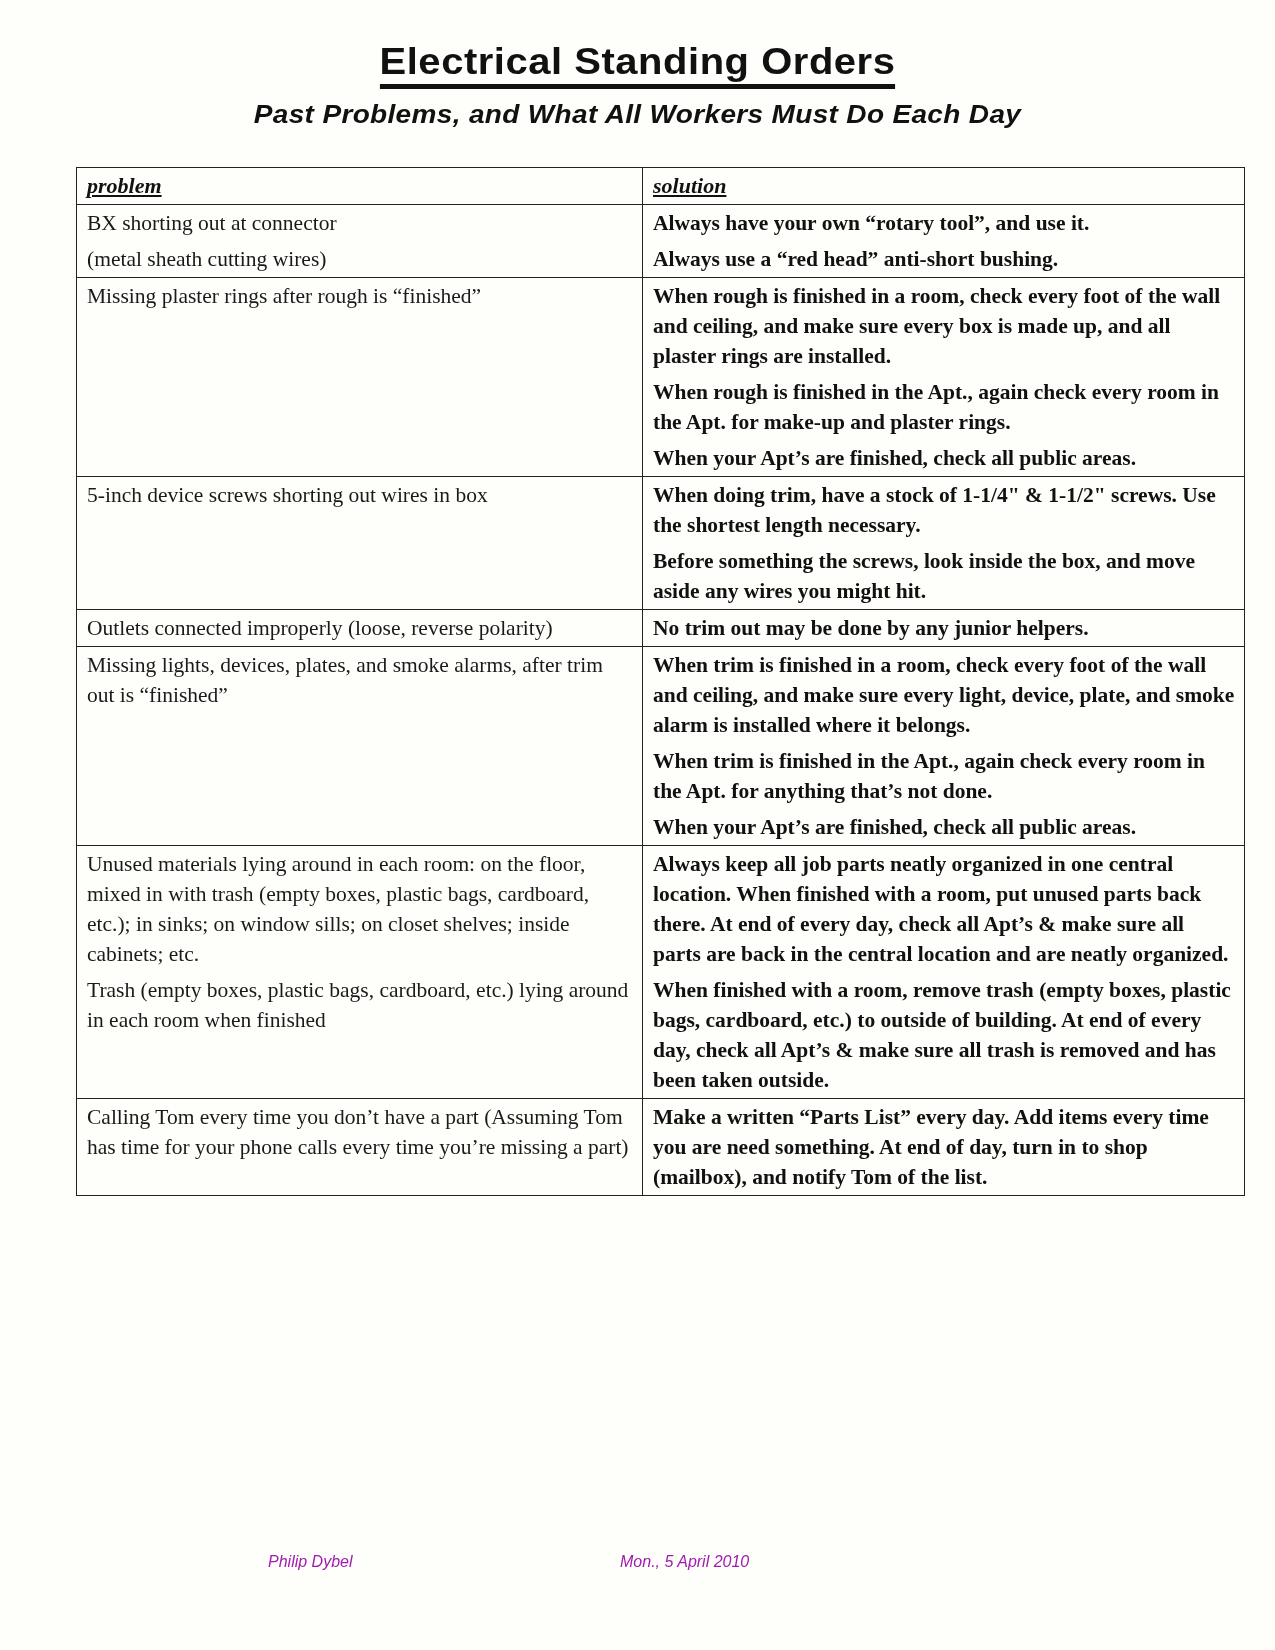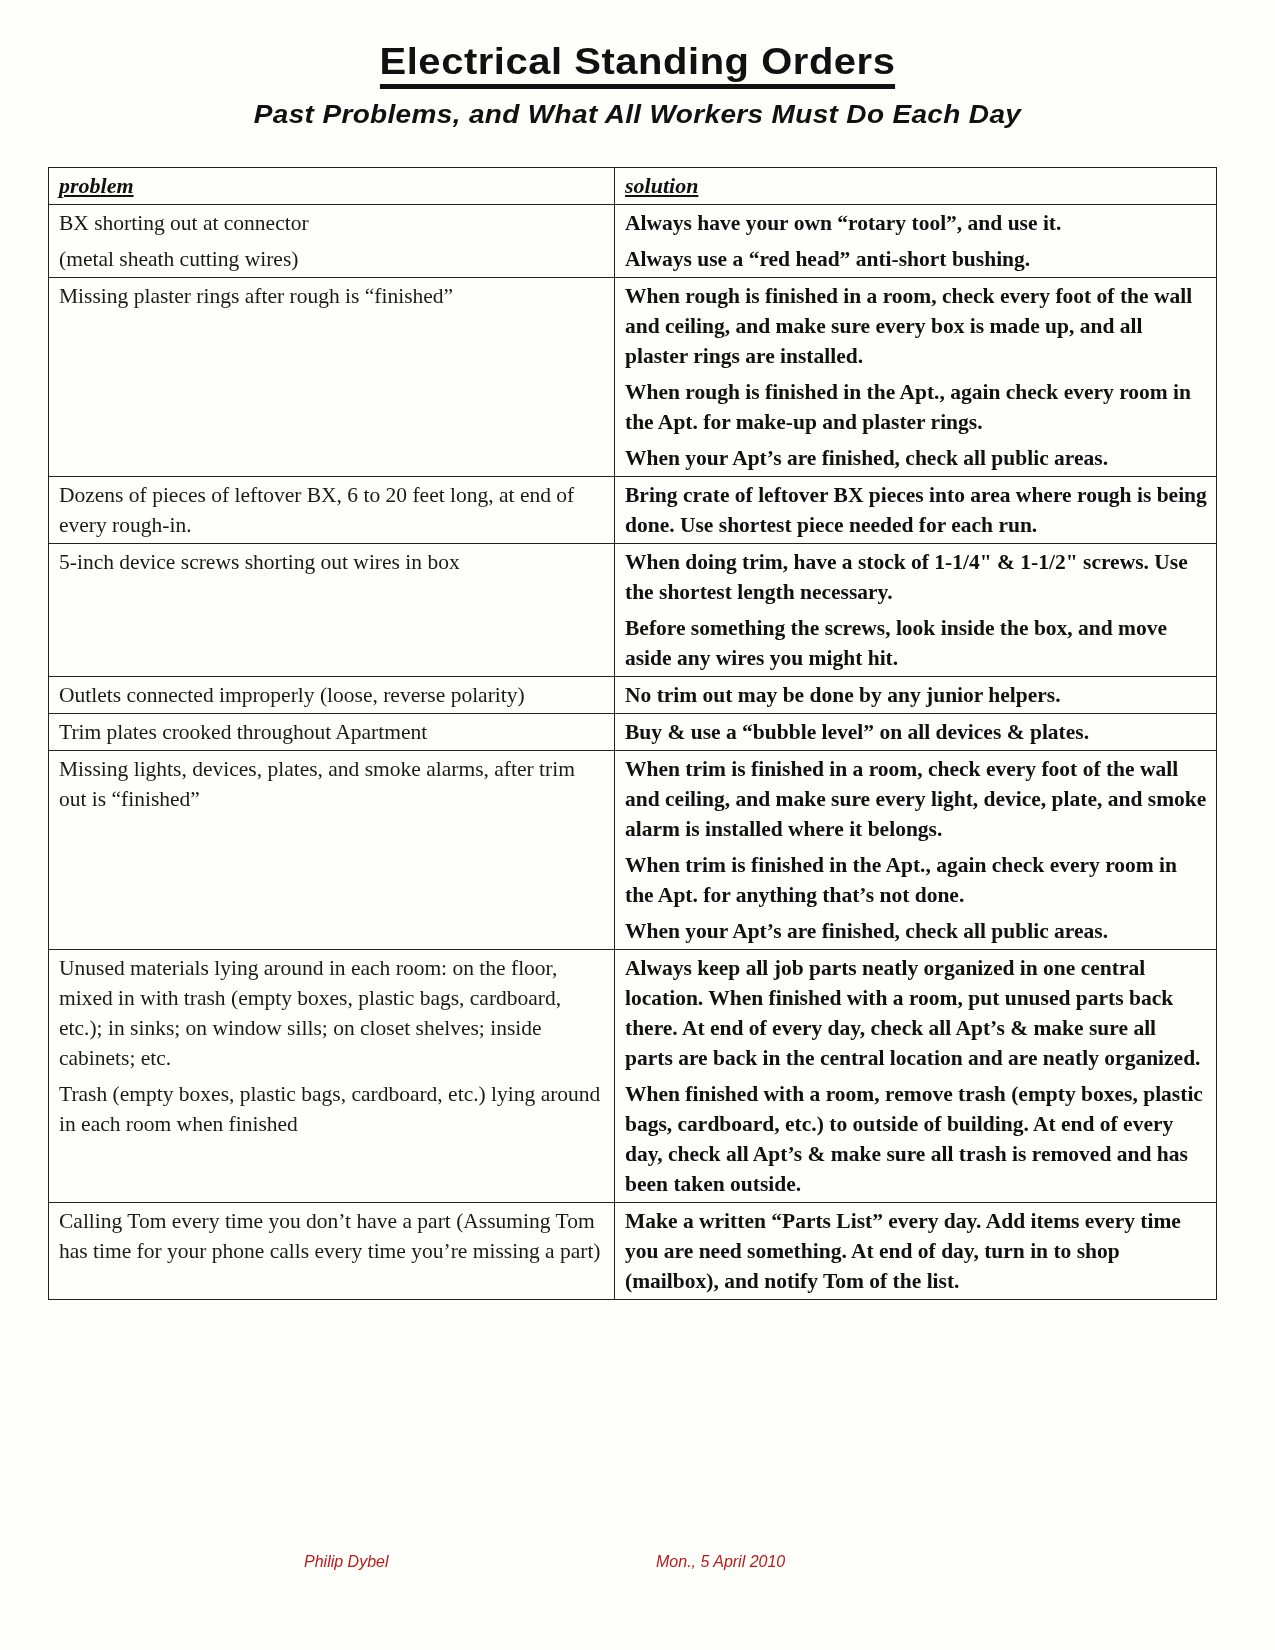--- a/index.html
+++ b/index.html
@@ -30,21 +30,21 @@
       position: absolute; left: 0; width: 1275px; top: 100px;
       text-align: center;
       font-family: "Liberation Sans", sans-serif;
       font-weight: bold; font-style: italic;
       font-size: 25px;
       letter-spacing: 0.3px;
       transform: scaleX(1.12);
     }
     table.orders {
       position: absolute;
-      left: 48px; top: 167px;
+      left: 76px; top: 167px;
       width: 1168px;
       border-collapse: collapse;
       table-layout: fixed;
     }
     table.orders td {
       border: 1.5px solid #222;
       vertical-align: top;
       padding: 3px 8px 3px 10px;
       font-size: 21.5px;
       line-height: 30px;
@@ -59,22 +59,21 @@
     }
     td.prob { font-weight: normal; color: #1a1a1a; }
     td.sol { font-weight: bold; font-size: 21px; padding-left: 10px; margin-top: 8px; }
     .para { margin: 0 0 6px 0; }
     .para:last-child { margin-bottom: 0; }
     .footer {
       position: absolute; top: 1553px;
       font-family: "Liberation Sans", sans-serif;
       font-style: italic;
       font-size: 16px;
-      color: #b91c1c;
-      margin-left: 36px;
+      color: #a21caf;
     }
     .footer.author { left: 268px; }
     .footer.date { left: 620px; }
   </style>
 </head>
 <body>
 
 <div class="title">
   <span>Electrical Standing Orders</span>
 </div>
@@ -109,49 +108,33 @@
           <div class="para">Missing plaster rings after rough is “finished”</div>
         </td>
         <td class="sol">
           <div class="para">When rough is finished in a room, check every foot of the wall and ceiling, and make sure every box is made up, and all plaster rings are installed.</div>
           <div class="para">When rough is finished in the Apt., again check every room in the Apt. for make-up and plaster rings.</div>
           <div class="para">When your Apt’s are finished, check all public areas.</div>
         </td>
       </tr>
       <tr>
         <td class="prob">
-          <div class="para">Dozens of pieces of leftover BX, 6 to 20 feet long, at end of every rough-in.</div>
-        </td>
-        <td class="sol">
-          <div class="para">Bring crate of leftover BX pieces into area where rough is being done.  Use shortest piece needed for each run.</div>
-        </td>
-      </tr>
-      <tr>
-        <td class="prob">
           <div class="para">5-inch device screws shorting out wires in box</div>
         </td>
         <td class="sol">
           <div class="para">When doing trim, have a stock of 1-1/4" &amp; 1-1/2" screws.  Use the shortest length necessary.</div>
           <div class="para">Before something the screws, look inside the box, and move aside any wires you might hit.</div>
         </td>
       </tr>
       <tr>
         <td class="prob">
           <div class="para">Outlets connected improperly (loose, reverse polarity)</div>
         </td>
         <td class="sol">
           <div class="para">No trim out may be done by any junior helpers.</div>
-        </td>
-      </tr>
-      <tr>
-        <td class="prob">
-          <div class="para">Trim plates crooked throughout Apartment</div>
-        </td>
-        <td class="sol">
-          <div class="para">Buy &amp; use a “bubble level” on all devices &amp; plates.</div>
         </td>
       </tr>
       <tr>
         <td class="prob">
           <div class="para">Missing lights, devices, plates, and smoke alarms, after trim out is “finished”</div>
         </td>
         <td class="sol">
           <div class="para">When trim is finished in a room, check every foot of the wall and ceiling, and make sure every light, device, plate, and smoke alarm is installed where it belongs.</div>
           <div class="para">When trim is finished in the Apt., again check every room in the Apt. for anything that’s not done.</div>
           <div class="para">When your Apt’s are finished, check all public areas.</div>

